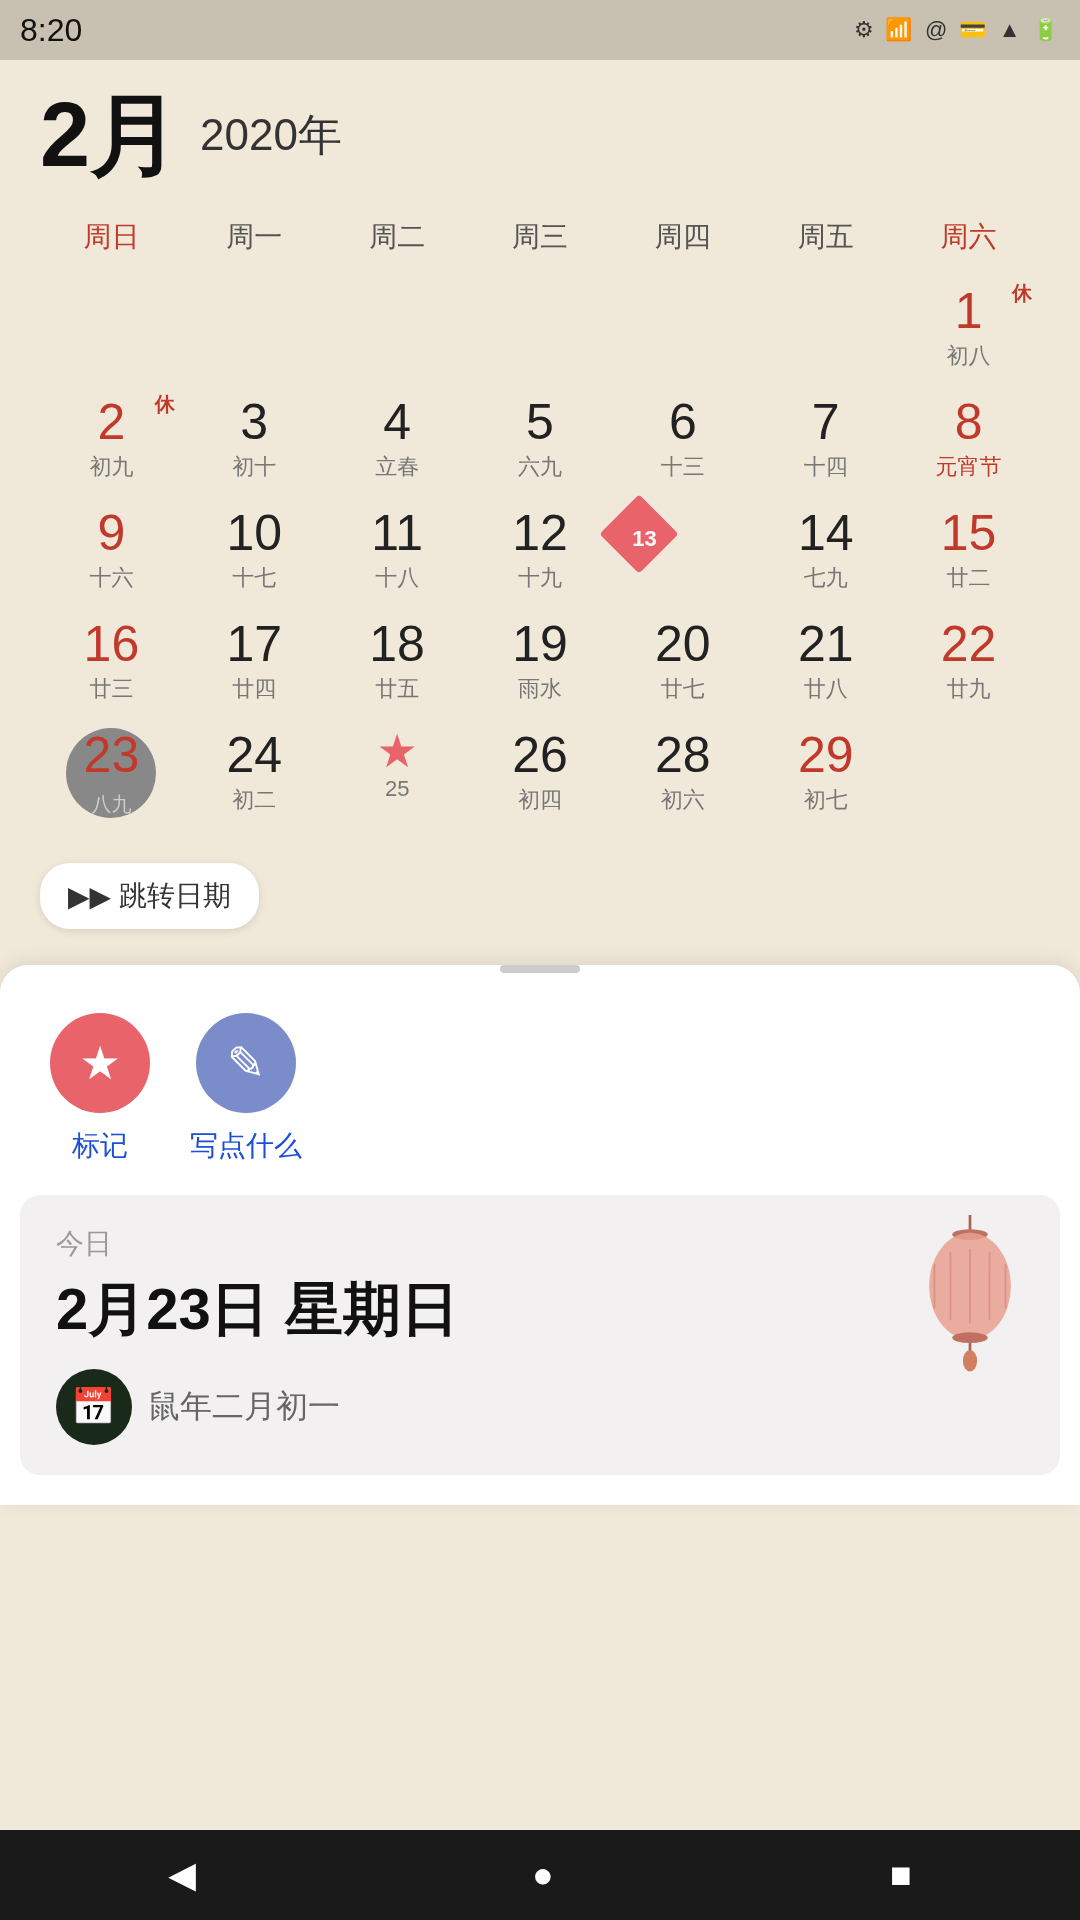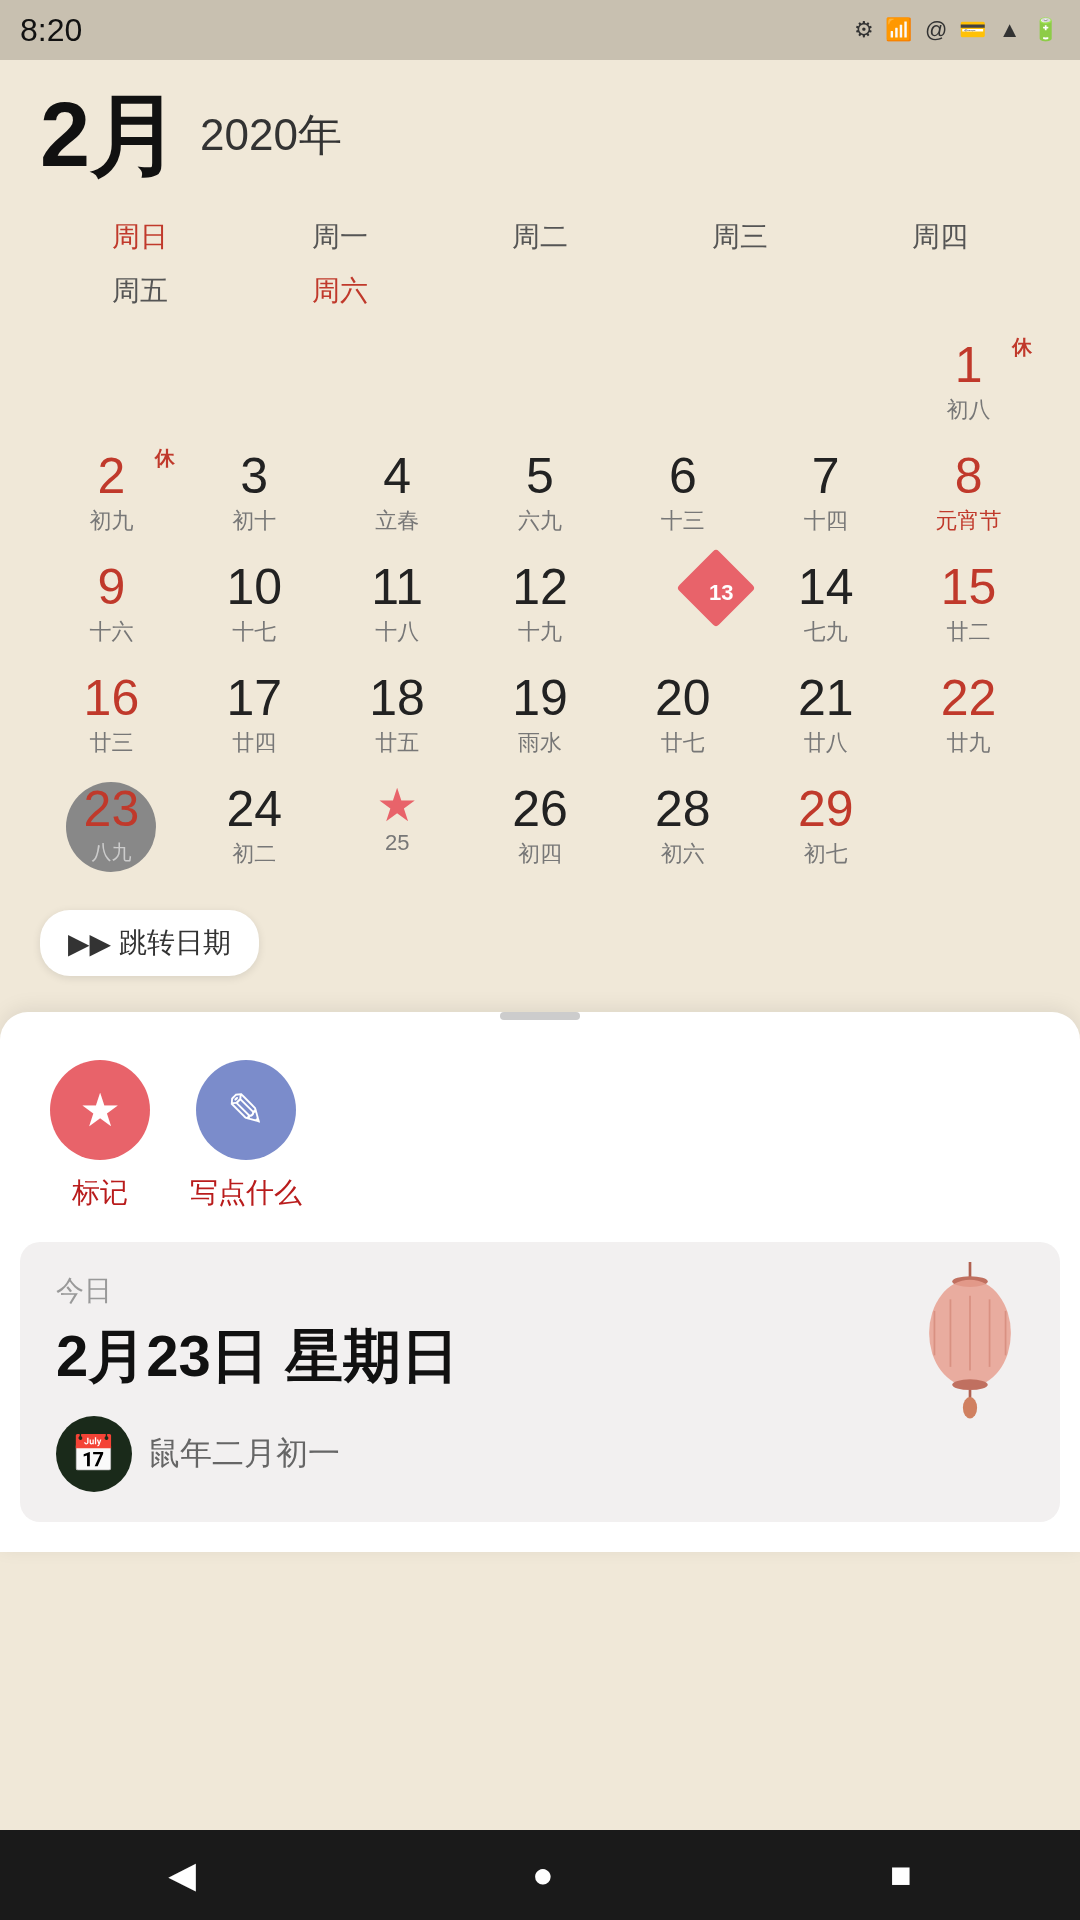--- a/index.html
+++ b/index.html
@@ -59,21 +59,21 @@
     }
     .year-cn {
       font-size: 44px;
       font-weight: 500;
       color: #333;
     }
 
     
     .weekday-row {
       display: grid;
-      grid-template-columns: repeat(5, 1fr);
+      grid-template-columns: repeat(7, 1fr);
       margin-bottom: 10px;
     }
     .weekday-cell {
       text-align: center;
       font-size: 28px;
       color: #555;
       padding: 8px 0;
     }
     .weekday-cell.red {
       color: #c0392b;
@@ -122,22 +122,22 @@
       font-weight: 600;
     }
     .today-circle {
       background: #888;
       border-radius: 50%;
       width: 90px;
       height: 90px;
       display: flex;
       flex-direction: column;
       align-items: center;
-      justify-content: flex-start;
-      margin-bottom: 6px;
+      justify-content: space-between;
+      margin-bottom: 13px;
     }
     .today-circle .day-number {
       color: #c0392b;
       font-size: 50px;
     }
     .today-circle .day-lunar {
       color: #ccc;
       font-size: 20px;
     }
 
@@ -225,21 +225,21 @@
       justify-content: center;
     }
     .action-circle.red-btn { background: #e8636a; }
     .action-circle.blue-btn { background: #7b8ccb; }
     .action-icon {
       font-size: 46px;
       color: white;
     }
     .action-label {
       font-size: 28px;
-      color: #b91c1c;
+      color: #1d4ed8;
     }
 
     
     .today-card {
       margin: 0 20px;
       background: #f2f0f0;
       border-radius: 20px;
       padding: 30px 36px;
       position: relative;
       overflow: hidden;
@@ -397,21 +397,21 @@
     </div>
     <div class="day-cell">
       <span class="day-number">11</span>
       <span class="day-lunar">十八</span>
     </div>
     <div class="day-cell">
       <span class="day-number">12</span>
       <span class="day-lunar">十九</span>
     </div>
 
-    <div class="day-cell diamond-day" style="position:relative; align-items:flex-end;">
+    <div class="day-cell diamond-day" style="position:relative; align-items:flex-start;">
       <div style="position:relative; width:66px; height:66px; margin-bottom:4px;">
         <div class="diamond-marker" style="width:56px;height:56px;"></div>
         <span class="diamond-label">13</span>
       </div>
     </div>
     <div class="day-cell">
       <span class="day-number">14</span>
       <span class="day-lunar">七九</span>
     </div>
     <div class="day-cell">

